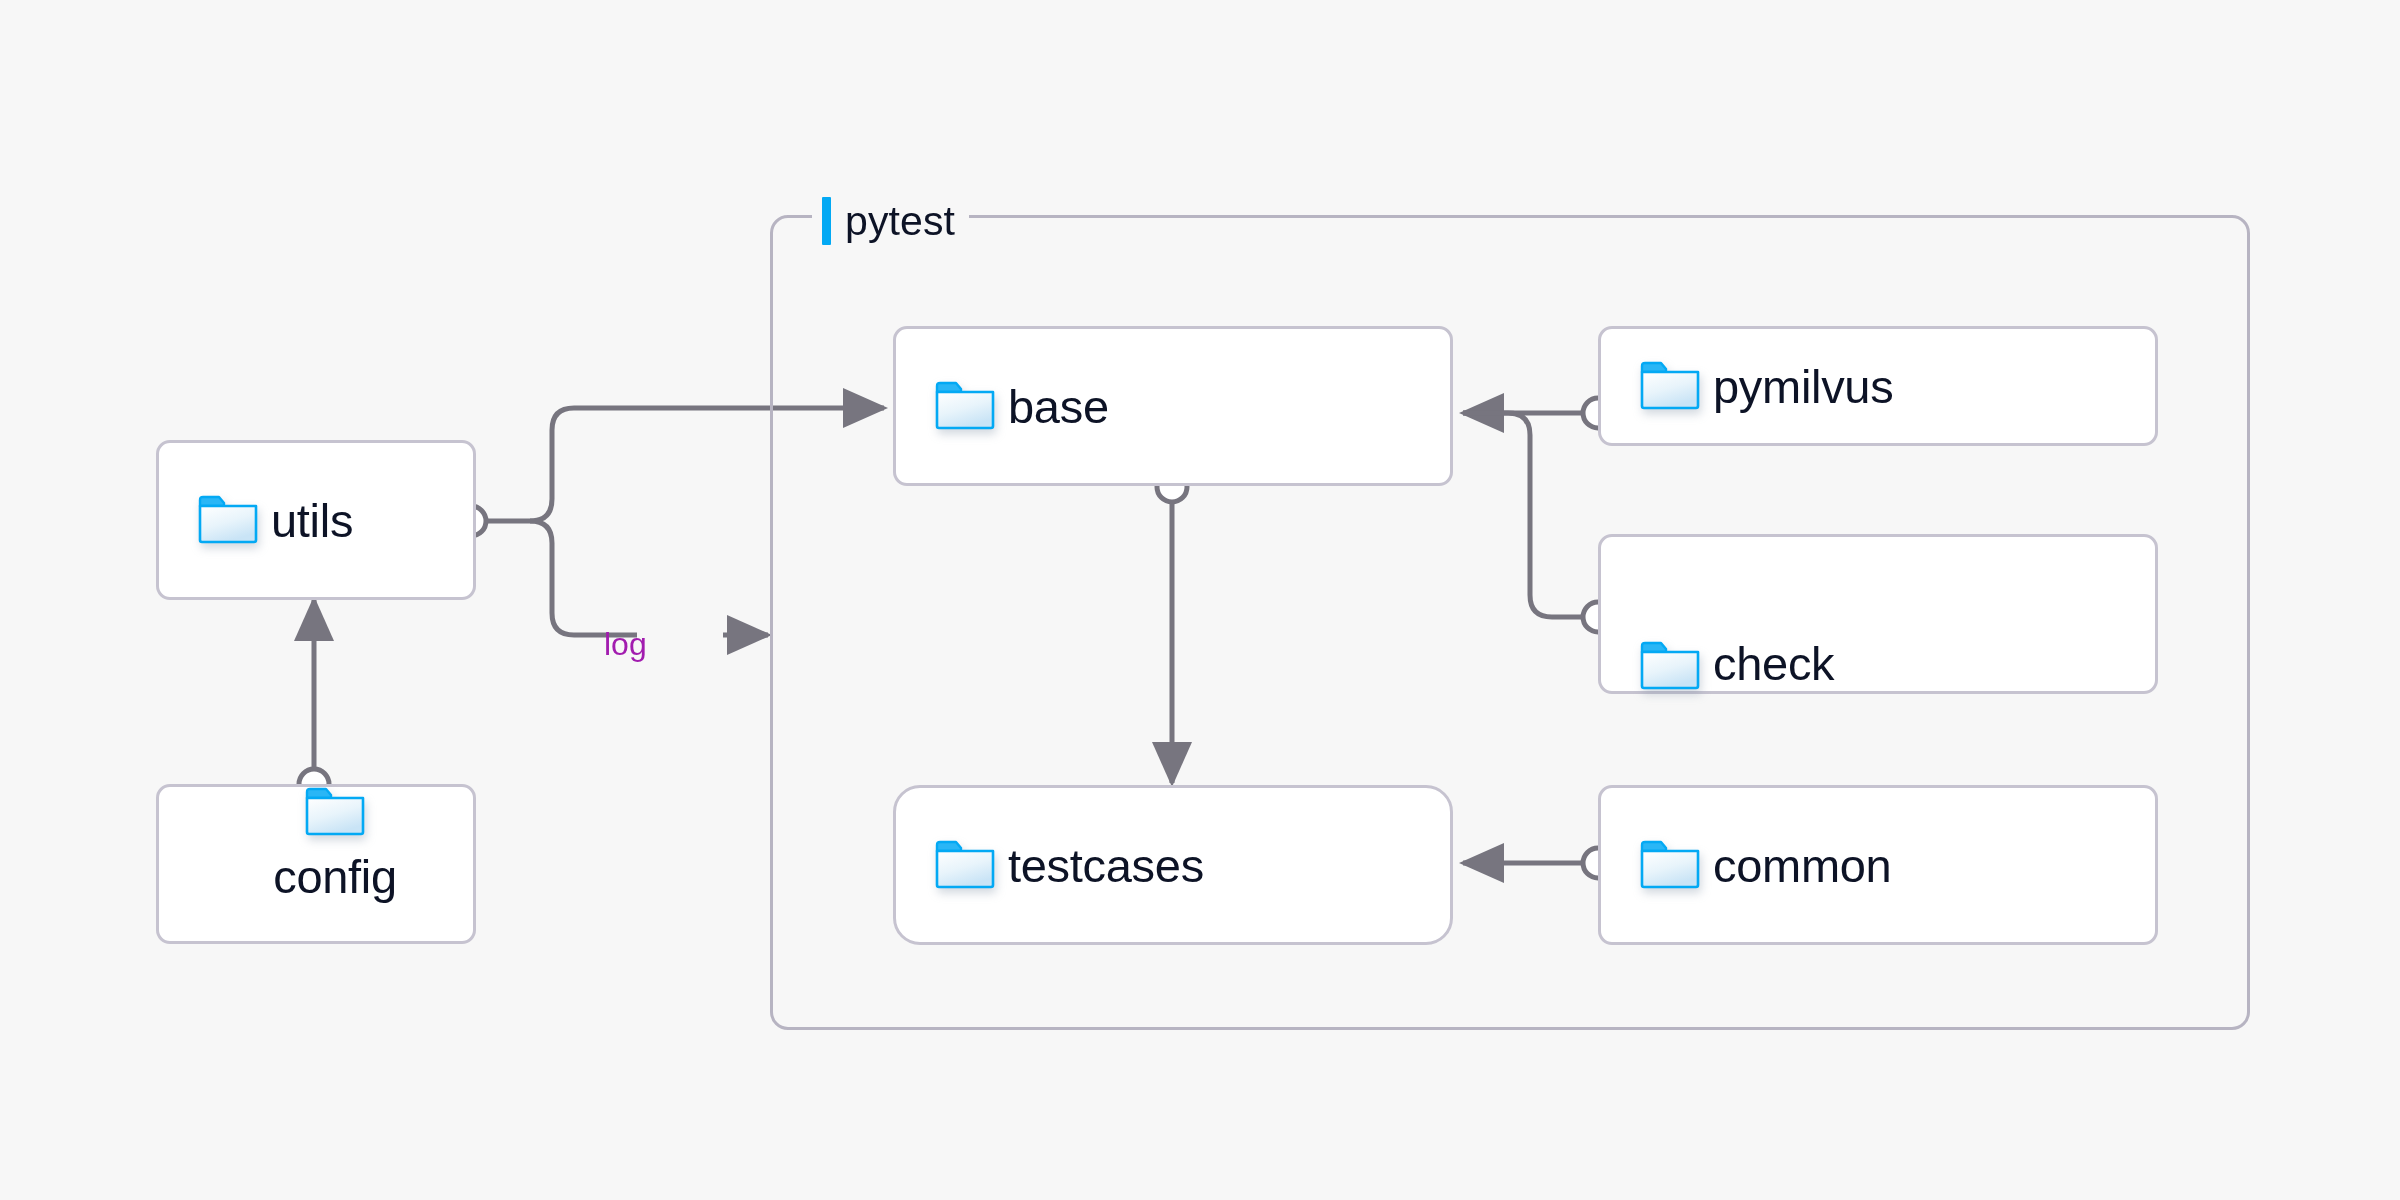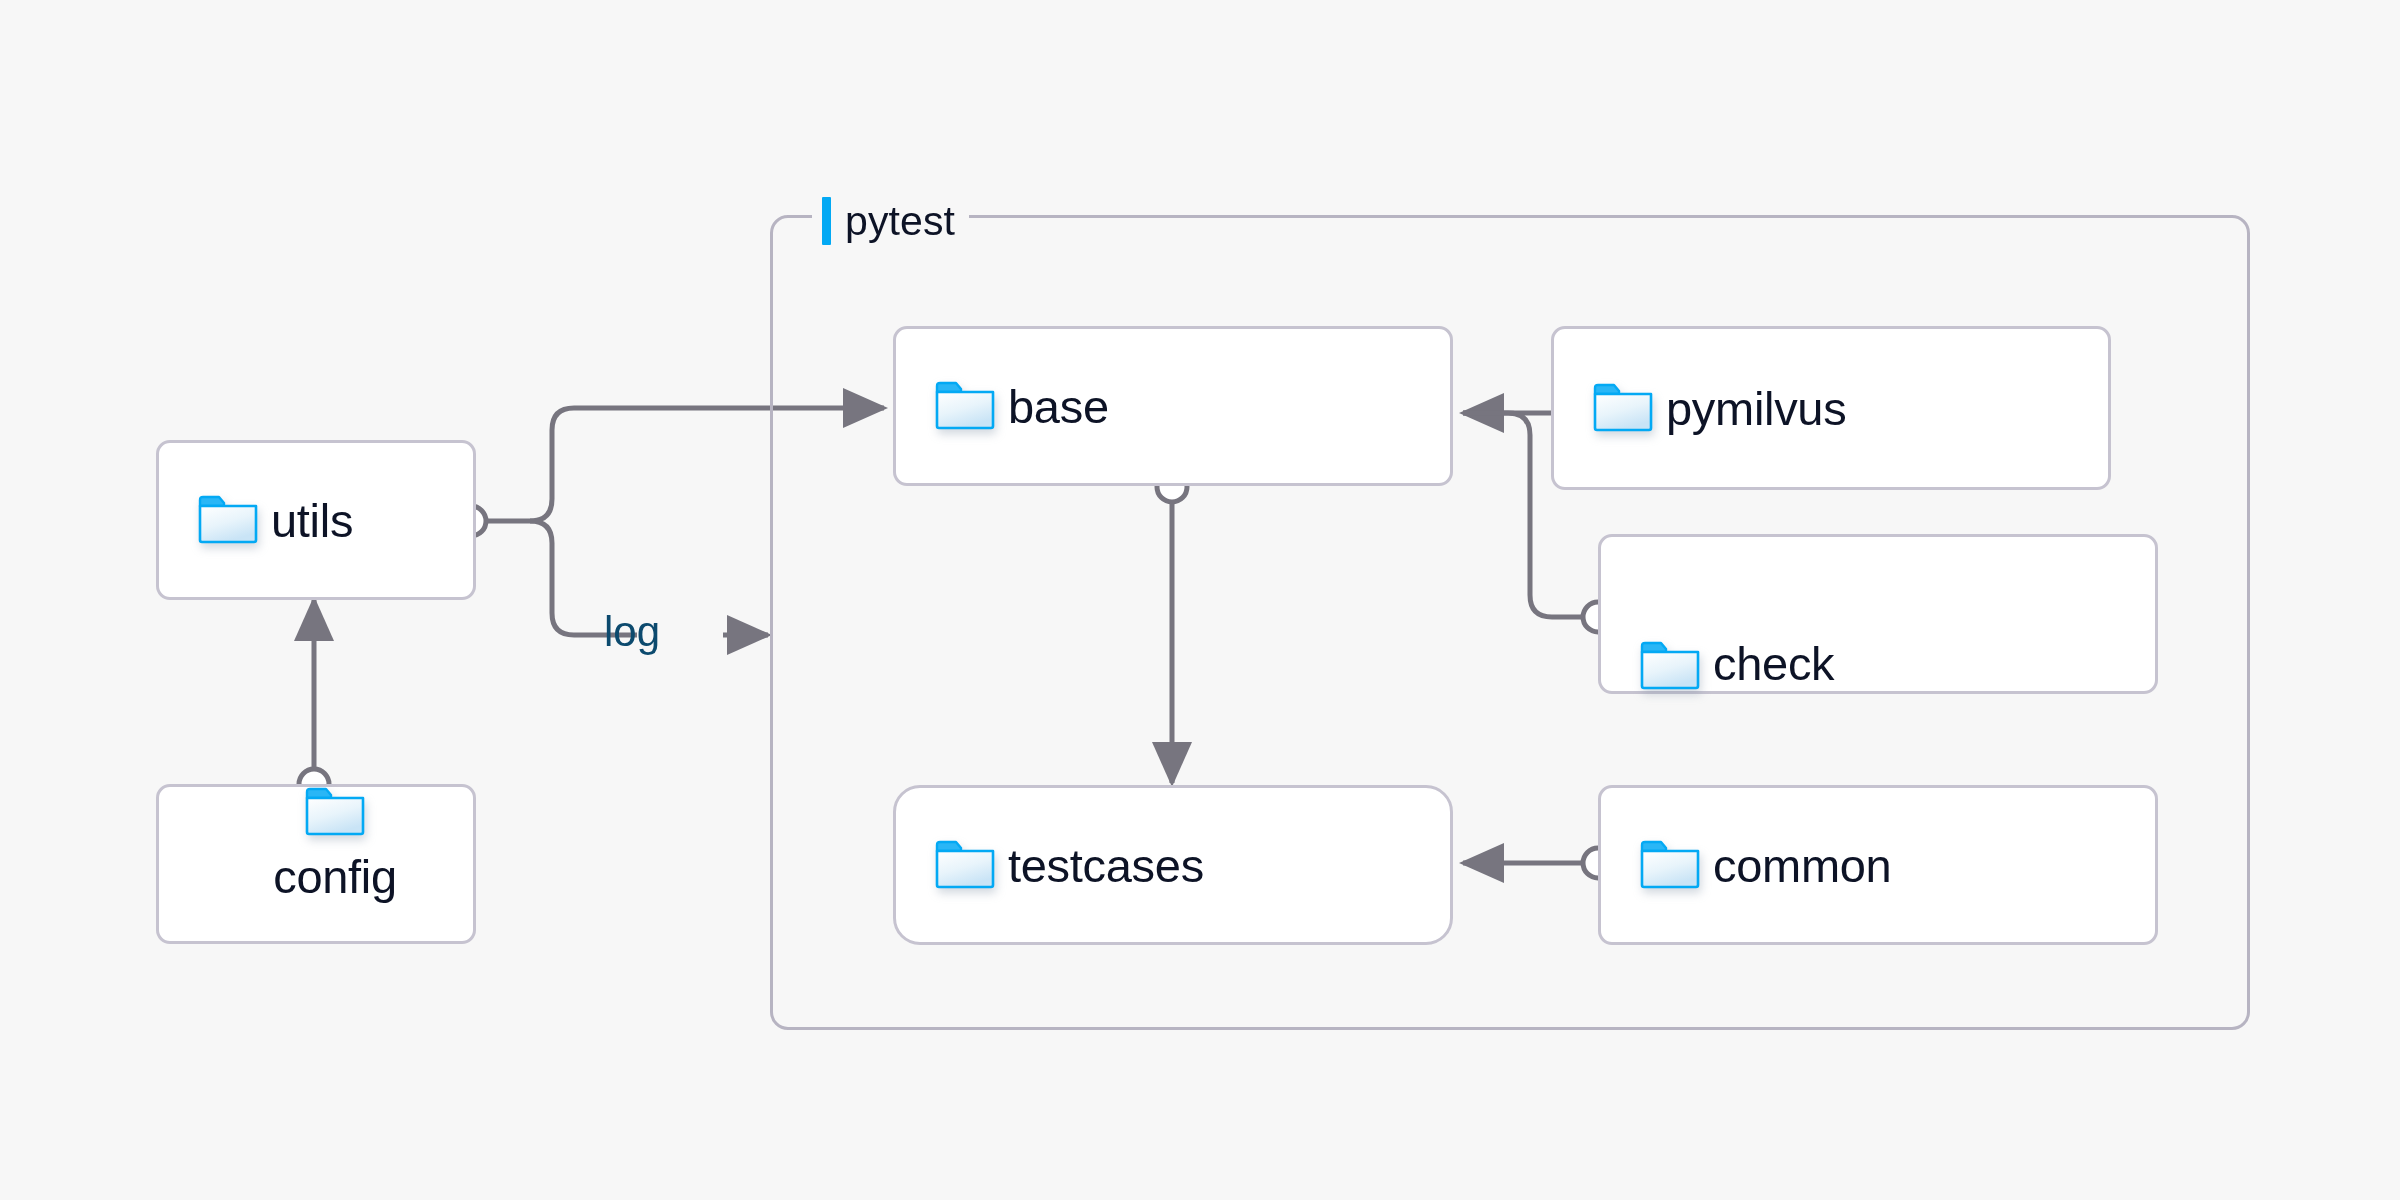--- a/index.html
+++ b/index.html
@@ -78,23 +78,24 @@
   }
   .node .node-label {
     font-size: 47px;
     color: #0d1326;
     white-space: nowrap;
     letter-spacing: -0.3px;
   }
   
   .edge-label {
     position: absolute;
-    font-size: 42px;
-    color: #0c4a6e;
+    font-size: 32px;
+    color: #a21caf;
     white-space: nowrap;
+    margin-top: 18px;
   }
 </style>
 </head>
 <body>
 
 <div id="canvas">
 
   <svg id="edges" viewBox="0 0 2400 1200" xmlns="http://www.w3.org/2000/svg">
     <defs>
       <marker id="arrowhead" markerWidth="9" markerHeight="8" refX="8.2" refY="4" orient="auto" markerUnits="strokeWidth">
@@ -175,21 +176,21 @@
   </div>
 
   <div class="node" style="left:893px; top:785px; width:560px; height:160px;border-radius:27px;">
     <svg class="folder-icon" viewBox="0 0 62 50">
       <path d="M3,11 L3,5 Q3,2 6,2 L22,2 L27,8 L27,11 Z" fill="#29b6f6" stroke="#03a9f4" stroke-width="2.4" stroke-linejoin="round"></path>
       <path d="M3,11 L59,11 L59,45 Q59,47 57,47 L5,47 Q3,47 3,45 Z" fill="url(#folderFill)" stroke="#03a9f4" stroke-width="2.6" stroke-linejoin="round"></path>
     </svg>
     <span class="node-label">testcases</span>
   </div>
 
-  <div class="node" style="left:1551px; top:326px; width:560px; height:164px;">
+  <div class="node" style="left:1598px; top:326px; width:560px; height:120px;">
     <svg class="folder-icon" viewBox="0 0 62 50">
       <path d="M3,11 L3,5 Q3,2 6,2 L22,2 L27,8 L27,11 Z" fill="#29b6f6" stroke="#03a9f4" stroke-width="2.4" stroke-linejoin="round"></path>
       <path d="M3,11 L59,11 L59,45 Q59,47 57,47 L5,47 Q3,47 3,45 Z" fill="url(#folderFill)" stroke="#03a9f4" stroke-width="2.6" stroke-linejoin="round"></path>
     </svg>
     <span class="node-label">pymilvus</span>
   </div>
 
   <div class="node" style="left:1598px; top:534px; width:560px; height:160px;align-items:flex-end;">
     <svg class="folder-icon" viewBox="0 0 62 50">
       <path d="M3,11 L3,5 Q3,2 6,2 L22,2 L27,8 L27,11 Z" fill="#29b6f6" stroke="#03a9f4" stroke-width="2.4" stroke-linejoin="round"></path>

